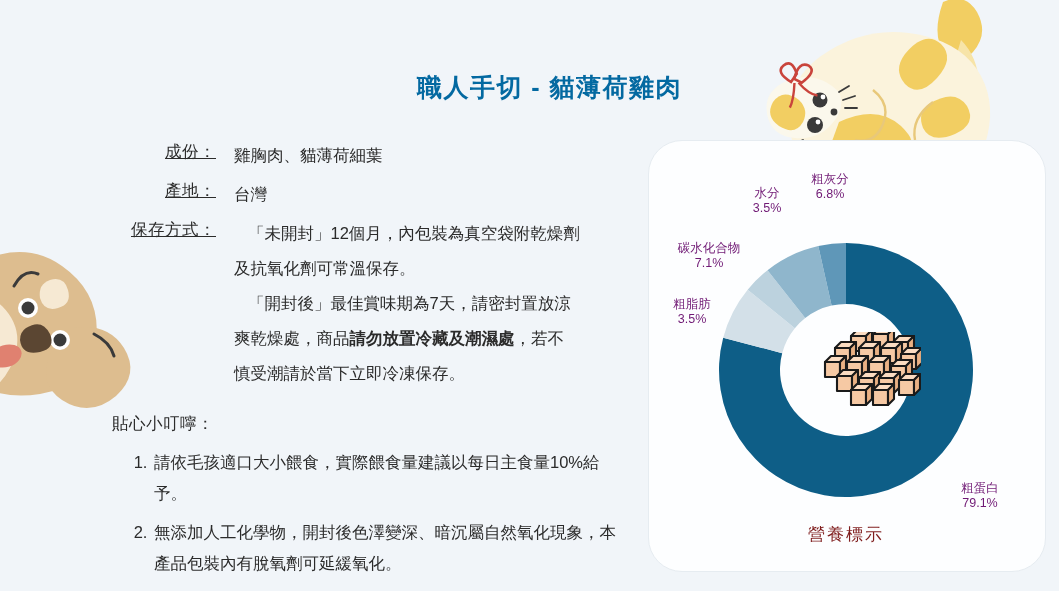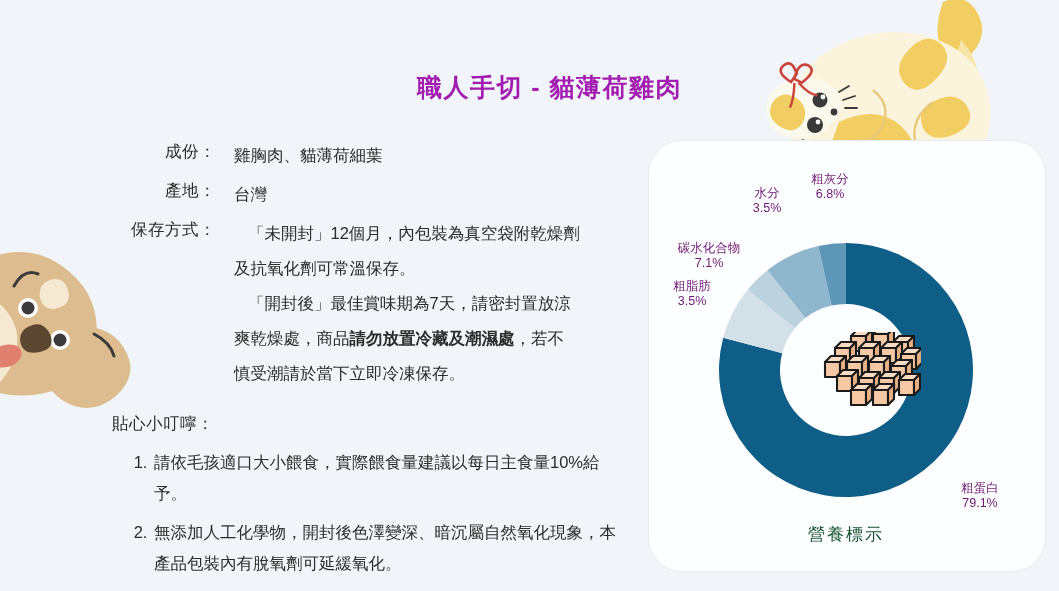--- a/index.html
+++ b/index.html
@@ -18,34 +18,34 @@
   .pet{position:absolute;pointer-events:none;}
   #cat-art{top:-6px;right:-4px;width:420px;height:150px;}
   #dog-art{top:236px;left:-46px;width:210px;height:200px;}
 
   
   #page-title{
     position:absolute;left:0;right:0;top:71px;
     text-align:center;
     font-size:25px;font-weight:bold;
     letter-spacing:1.5px;
-    color:#a21caf;
+    color:#0369a1;
     white-space:nowrap;
     padding-left:40px;
   }
 
   
   #spec-list{
     position:absolute;left:120px;top:136px;width:520px;
     font-size:16.5px;line-height:31px;
   }
   .spec-row{display:flex;align-items:flex-start;}
   .spec-key{
     width:96px;flex:0 0 96px;text-align:right;
-    white-space:nowrap;letter-spacing:.5px;
+    white-space:nowrap;letter-spacing:.5px;text-decoration:underline;
   }
   .spec-val{padding-left:14px;flex:1;}
   .spec-val p{margin:4px;}
   .spec-val .indent{text-indent:14px;}
   .spec-val b{font-weight:bold;}
 
   
   #tips-block{
     position:absolute;left:112px;top:408px;width:520px;
     font-size:16.5px;line-height:31px;
@@ -67,21 +67,21 @@
   #center-art{position:absolute;left:163px;top:192px;width:110px;height:80px;}
 
   .slice-label{
     position:absolute;text-align:center;white-space:nowrap;
     font-size:12.5px;line-height:15px;color:#701a75;
   }
   .slice-label .pct{display:block;}
 
   #chart-caption{
     position:absolute;left:0;right:0;top:383px;
-    text-align:center;font-size:17px;letter-spacing:2px;color:#14532d;
+    text-align:center;font-size:17px;letter-spacing:2px;color:#7f1d1d;
   }
 </style>
 </head>
 <body>
 
 <div class="page">
 
   <svg class="pet" id="cat-art" viewBox="0 0 420 150" aria-hidden="true">
     <g>
       <path d="M300 8 q22 -10 34 10 q12 22 -4 40 q-14 16 -28 2 q-14 -18 -2 -52 z" fill="#f2ce62"></path>
@@ -252,21 +252,21 @@
     <div class="slice-label" style="left:86px;top:46px;width:66px;">
       <span>水分</span>
       <span class="pct">3.5%</span>
     </div>
 
     <div class="slice-label" style="left:6px;top:101px;width:110px;">
       <span>碳水化合物</span>
       <span class="pct">7.1%</span>
     </div>
 
-    <div class="slice-label" style="left:6px;top:139px;width:76px;">
+    <div class="slice-label" style="left:6px;top:157px;width:76px;">
       <span>粗脂肪</span>
       <span class="pct">3.5%</span>
     </div>
 
     <div class="slice-label" style="left:290px;top:341px;width:84px;">
       <span>粗蛋白</span>
       <span class="pct">79.1%</span>
     </div>
 
     <div id="chart-caption">營養標示</div>

